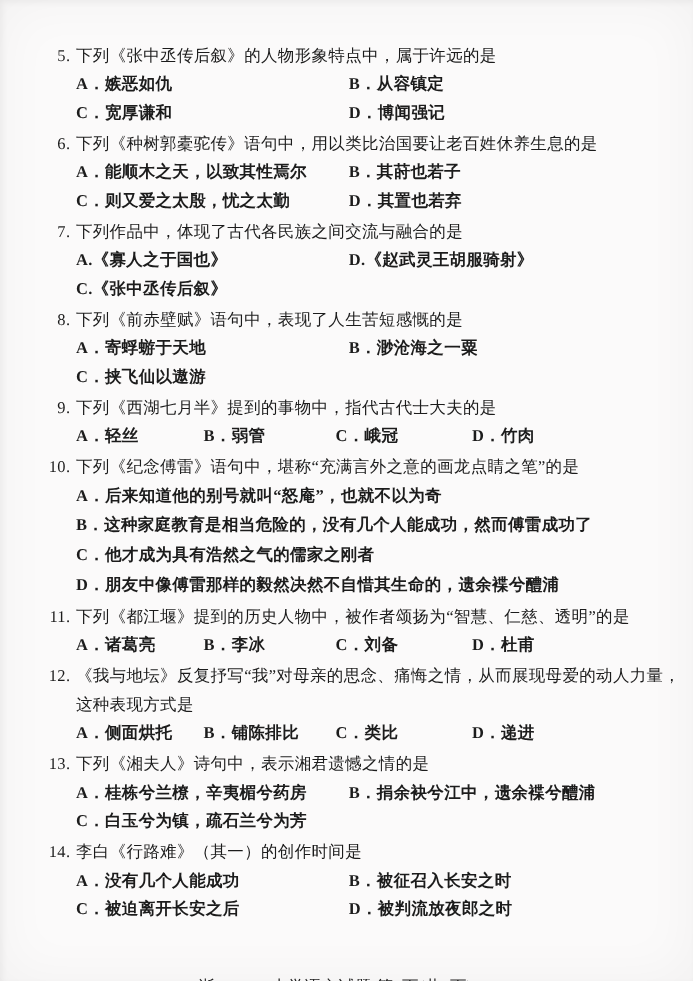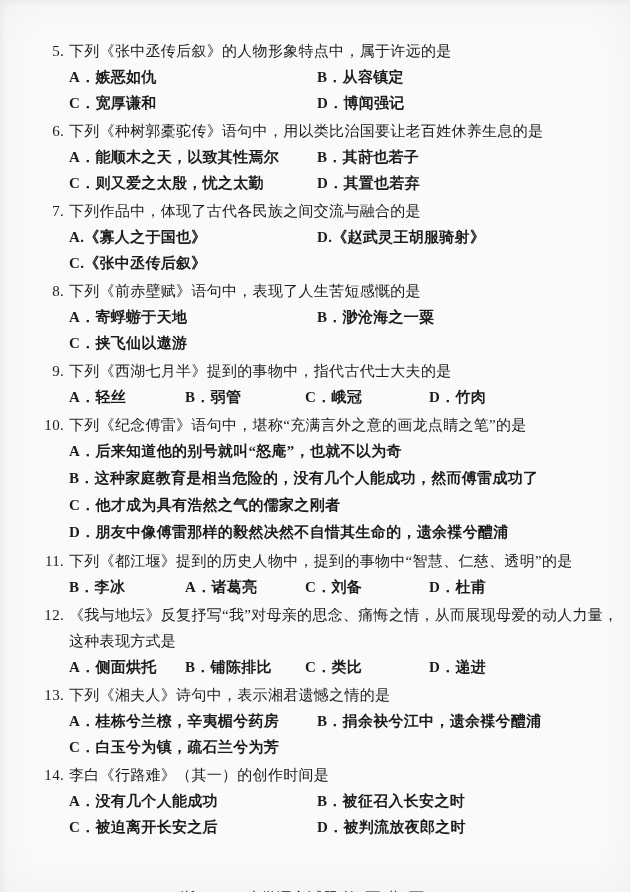--- a/index.html
+++ b/index.html
@@ -125,24 +125,24 @@
           <div class="opt">B．这种家庭教育是相当危险的，没有几个人能成功，然而傅雷成功了</div>
           <div class="opt">C．他才成为具有浩然之气的儒家之刚者</div>
           <div class="opt">D．朋友中像傅雷那样的毅然决然不自惜其生命的，遗余褋兮醴浦</div>
         </div>
       </div>
     </div>
 
     <div class="q">
       <div class="qnum">11.</div>
       <div class="qbody">
-        <div class="stem">下列《都江堰》提到的历史人物中，提到的事物中“智慧、仁慈、透明”的是</div>
+        <div class="stem">下列《都江堰》提到的历史人物中，被作者颂扬为“智慧、仁慈、透明”的是</div>
         <div class="opts four">
+          <div class="opt">A．诸葛亮</div>
           <div class="opt">B．李冰</div>
-          <div class="opt">A．诸葛亮</div>
           <div class="opt">C．刘备</div>
           <div class="opt">D．杜甫</div>
         </div>
       </div>
     </div>
 
     <div class="q">
       <div class="qnum">12.</div>
       <div class="qbody">
         <div class="stem">《我与地坛》反复抒写“我”对母亲的思念、痛悔之情，从而展现母爱的动人力量，</div>

